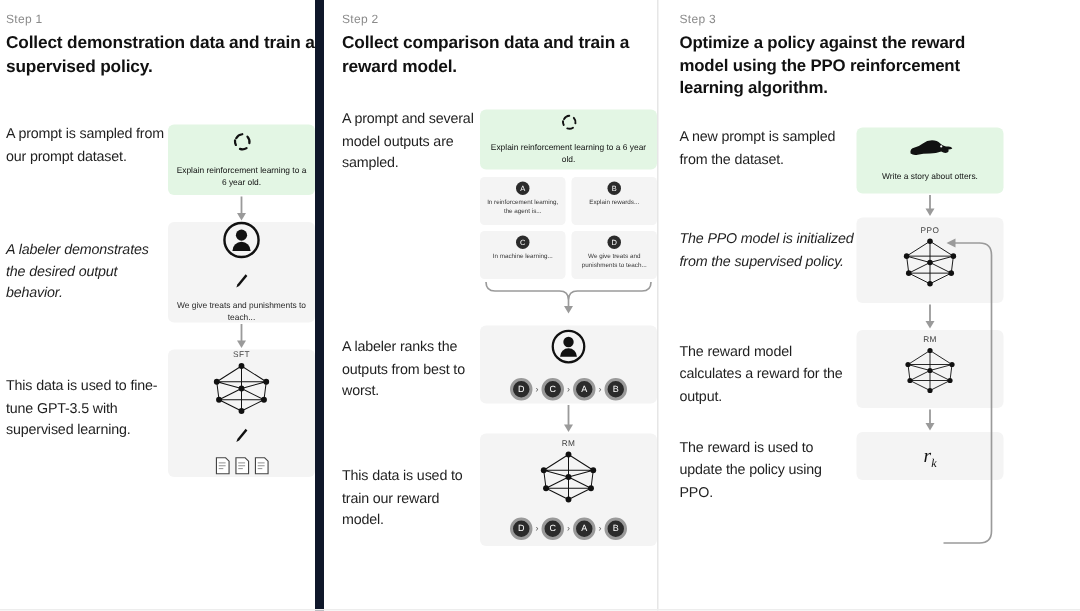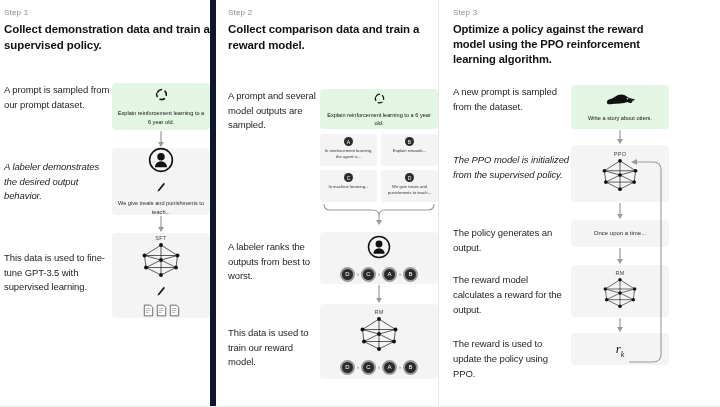--- a/index.html
+++ b/index.html
@@ -166,21 +166,21 @@
 
     </div>
   </div>
 
   <div class="col col2">
     <div class="step-label">Step 2</div>
     <div class="step-title">Collect comparison data and train a reward model.</div>
 
     <div class="rows">
 
-      <div class="row" style="margin-top:36px;">
+      <div class="row" style="margin-top:20px;">
         <div class="caption">A prompt and several model outputs are sampled.</div>
         <div class="flowcol">
           <div class="box green" style="width:118px;height:40px;">
             <span>
               <svg width="13" height="13" viewBox="0 0 24 24" fill="none" stroke="#111" stroke-width="2.4" stroke-linecap="round">
                 <path d="M5.6 8.2 A8 8 0 0 1 12 4"></path>
                 <path d="M17.6 6.6 A8 8 0 0 1 19.6 13.4"></path>
                 <path d="M16.6 18.8 A8 8 0 0 1 9.6 19.6"></path>
                 <path d="M5.2 15.4 A8 8 0 0 1 4.3 10.6"></path>
               </svg>
@@ -337,34 +337,20 @@
           </div>
           <div class="arrow">
             <svg width="10" height="18" viewBox="0 0 10 18">
                 <line x1="5" y1="1" x2="5" y2="13" stroke="#9a9a9a" stroke-width="1.2"></line>
                 <path d="M5 17 L2 12 L8 12 Z" fill="#9a9a9a"></path>
               </svg>
           </div>
         </div>
       </div>
 
-      <div class="row">
-        <div class="caption" style="padding-top:6px;">The policy generates an output.</div>
-        <div class="flowcol">
-          <div class="box" style="width:98px;height:27px;">
-            <div class="box-txt" style="font-size:6px;">Once upon a time...</div>
-          </div>
-          <div class="arrow">
-            <svg width="10" height="18" viewBox="0 0 10 18">
-                <line x1="5" y1="1" x2="5" y2="13" stroke="#9a9a9a" stroke-width="1.2"></line>
-                <path d="M5 17 L2 12 L8 12 Z" fill="#9a9a9a"></path>
-              </svg>
-          </div>
-        </div>
-      </div>
 
       <div class="row">
         <div class="caption" style="padding-top:8px;">The reward model calculates a reward for the output.</div>
         <div class="flowcol">
           <div class="box" style="width:98px;height:52px;">
             <div class="box-label">RM</div>
             <span>
               <svg width="44" height="32" viewBox="0 0 64 48">
                 <g stroke="#111" stroke-width="0.9" fill="none">
                   <path d="M32 4 L10 18 M32 4 L54 18 M32 4 L32 24 M10 18 L32 24 M54 18 L32 24 M10 18 L12 34 M54 18 L52 34 M12 34 L32 24 M52 34 L32 24 M12 34 L32 44 M52 34 L32 44 M32 24 L32 44 M10 18 L54 18 M12 34 L52 34"></path>

